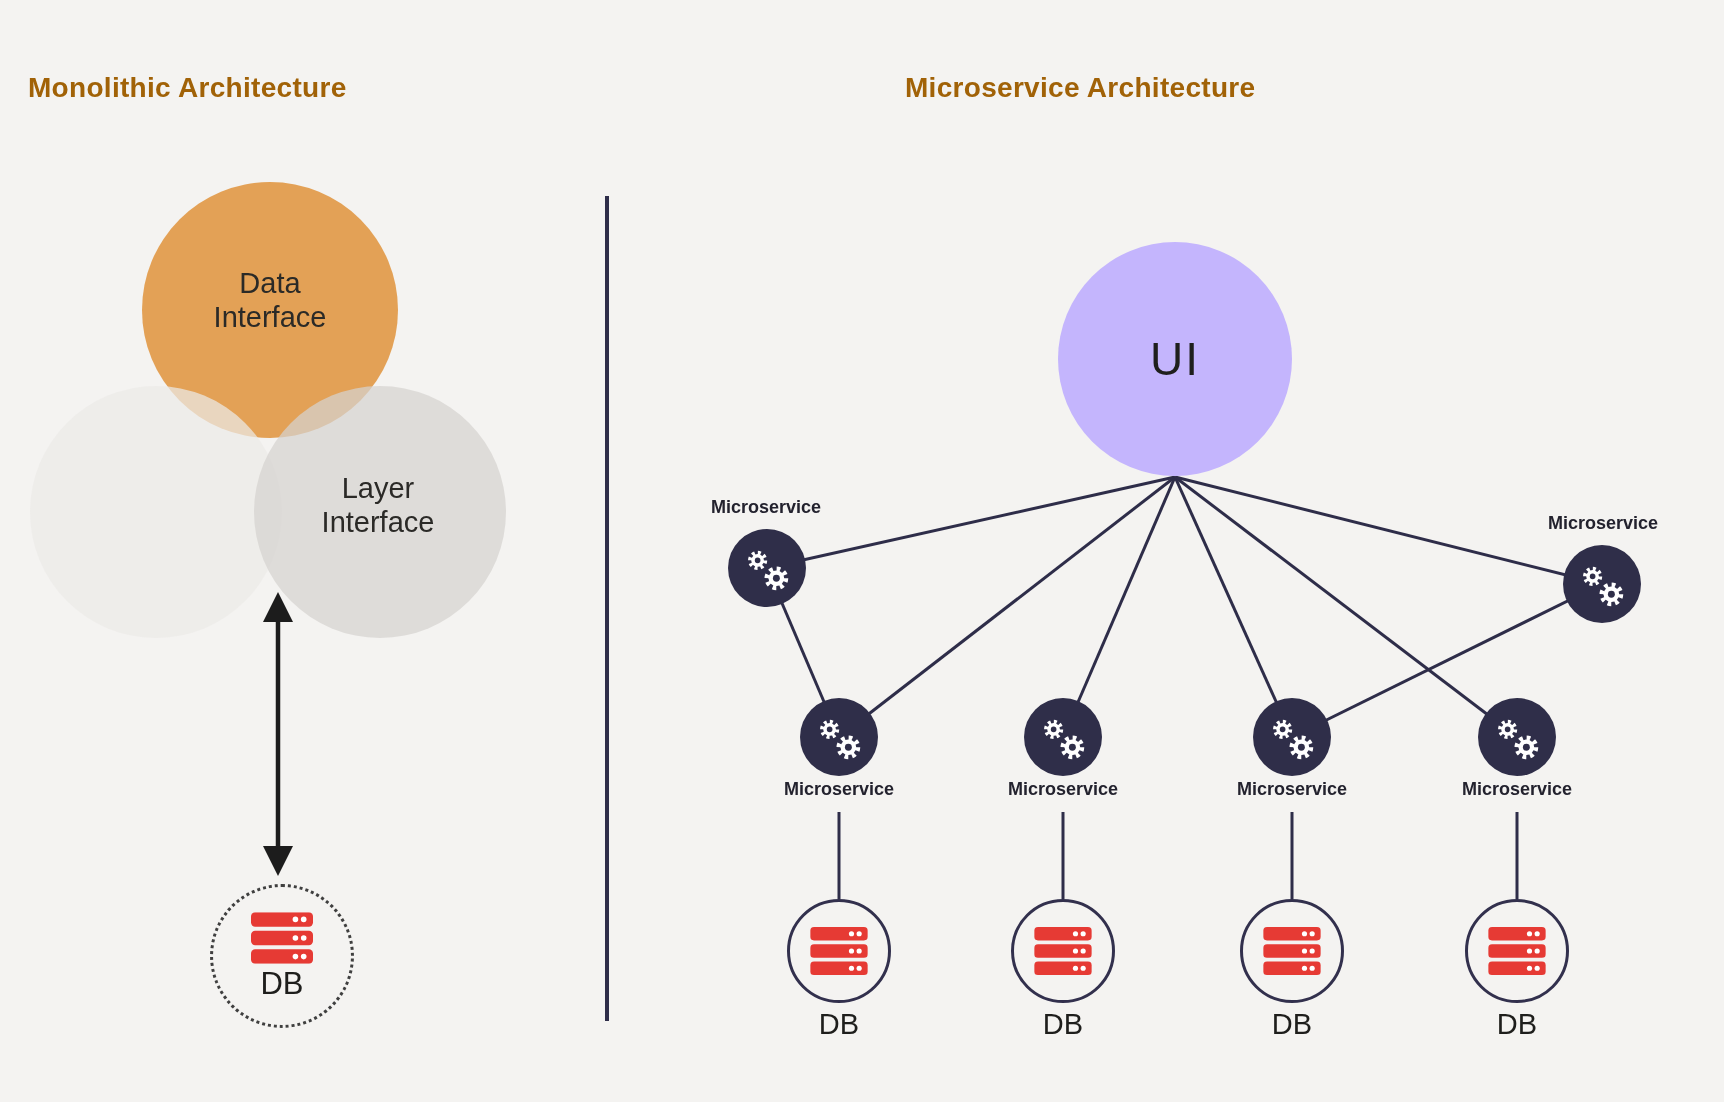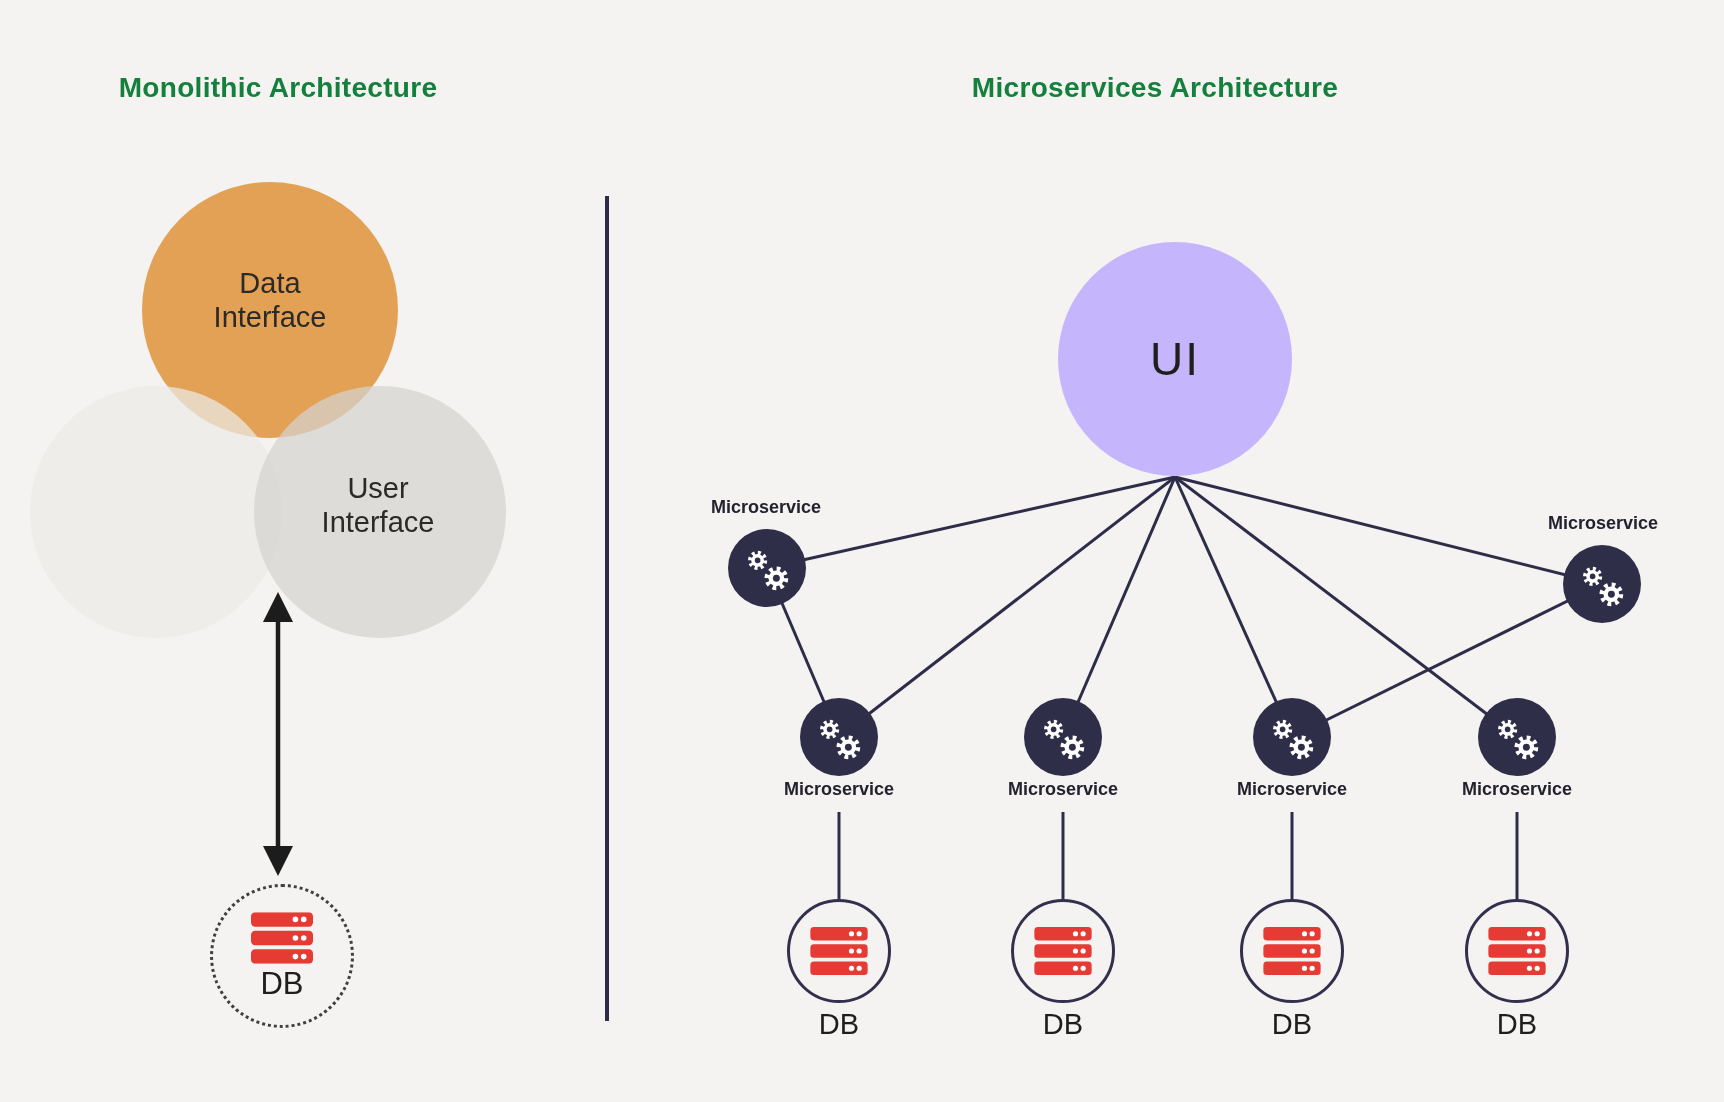--- a/index.html
+++ b/index.html
@@ -18,22 +18,22 @@
     position: absolute;
     left: 0; top: 0;
     width: 1724px; height: 1102px;
     z-index: 1;
   }
   .title {
     position: absolute;
     z-index: 7;
     font-size: 28px;
     font-weight: 700;
-    color: #15803d;
-    text-align: center;
+    color: #a16207;
+    text-align: left;
     letter-spacing: 0.3px;
   }
   .mono-title  { left: 28px;  top: 72px; width: 500px; }
   .micro-title { left: 905px; top: 72px; width: 500px; }
 
   
   .venn-circle {
     position: absolute;
     border-radius: 50%;
   }
@@ -199,32 +199,32 @@
 
     <g stroke="#2e2d49" stroke-width="3">
       <line x1="839" y1="812" x2="839" y2="899"></line>
       <line x1="1063" y1="812" x2="1063" y2="899"></line>
       <line x1="1292" y1="812" x2="1292" y2="899"></line>
       <line x1="1517" y1="812" x2="1517" y2="899"></line>
     </g>
   </svg>
 
   <div class="title mono-title">Monolithic Architecture</div>
-  <div class="title micro-title">Microservices Architecture</div>
+  <div class="title micro-title">Microservice Architecture</div>
 
   <div class="venn-circle venn-orange"></div>
   <div class="venn-circle venn-biz"></div>
   <div class="venn-circle venn-data"></div>
 
   <div class="venn-label lbl-ui">
     <span>Data</span>
     <span>Interface</span>
   </div>
   <div class="venn-label lbl-data">
-    <span>User</span>
+    <span>Layer</span>
     <span>Interface</span>
   </div>
 
   <div class="dotted-db">
     <svg width="62" height="52" viewBox="0 0 60 50">
         <use href="#server"></use>
       </svg>
     <div class="db-text">DB</div>
   </div>
 

